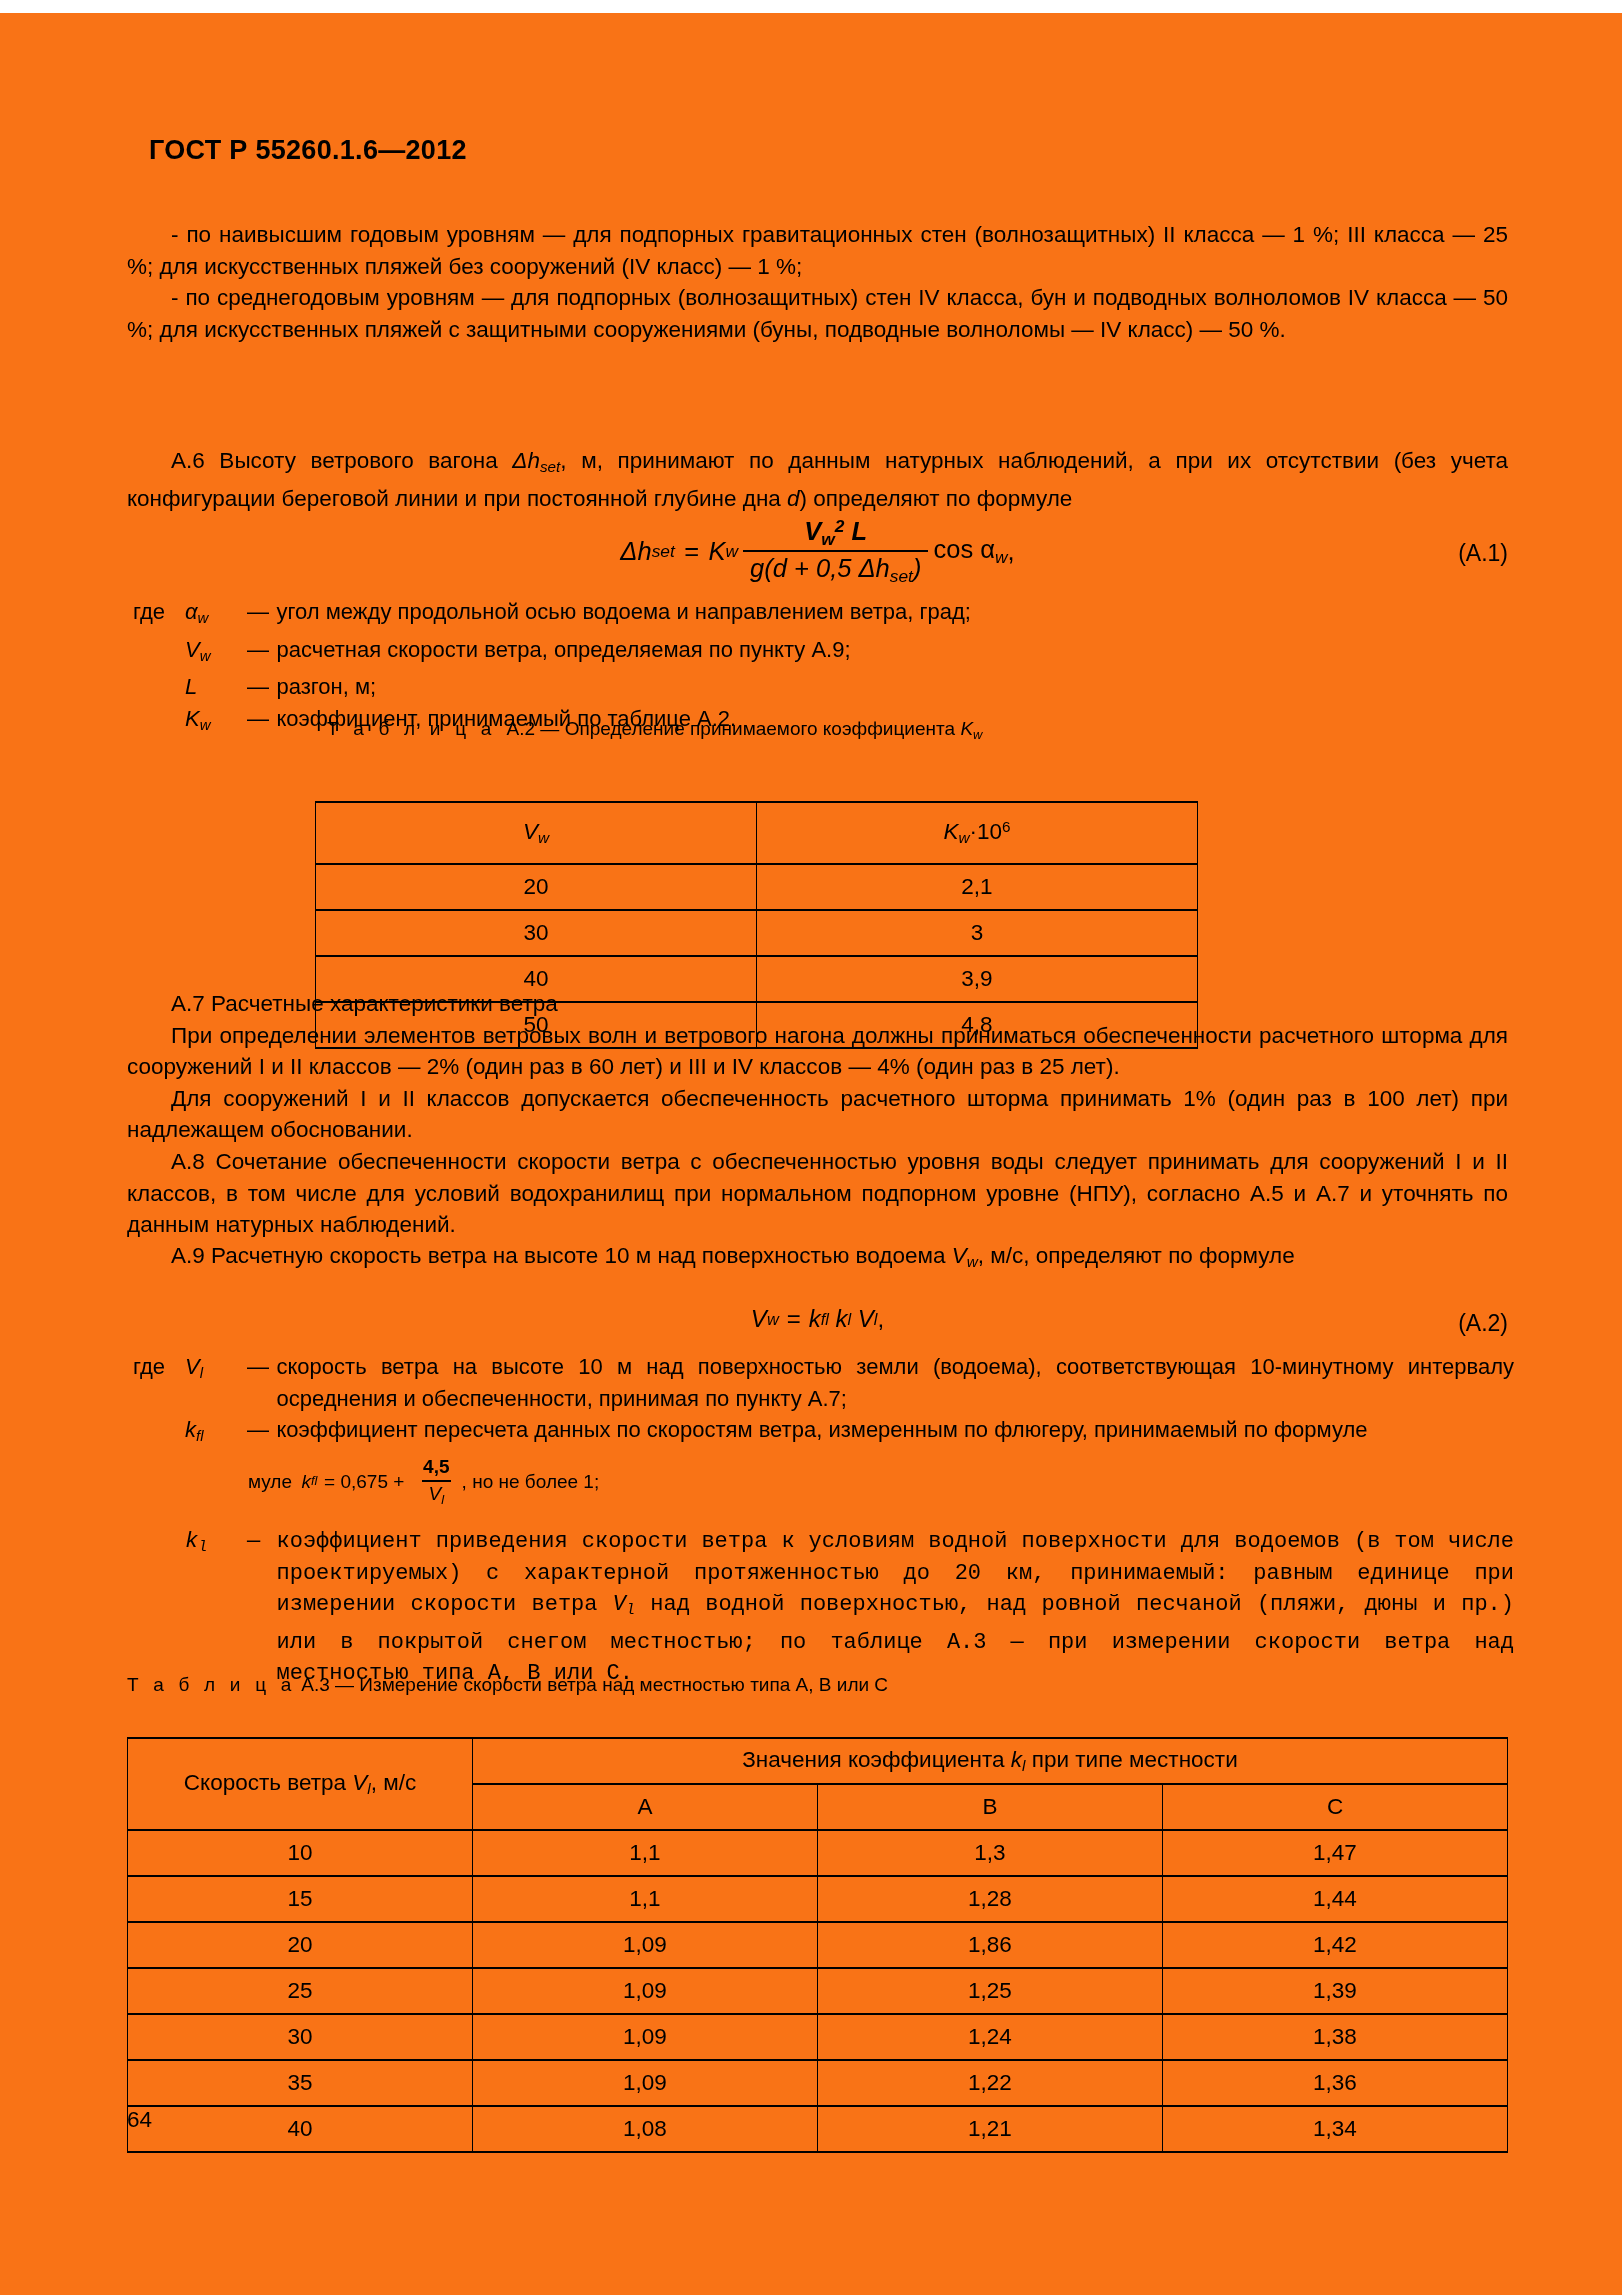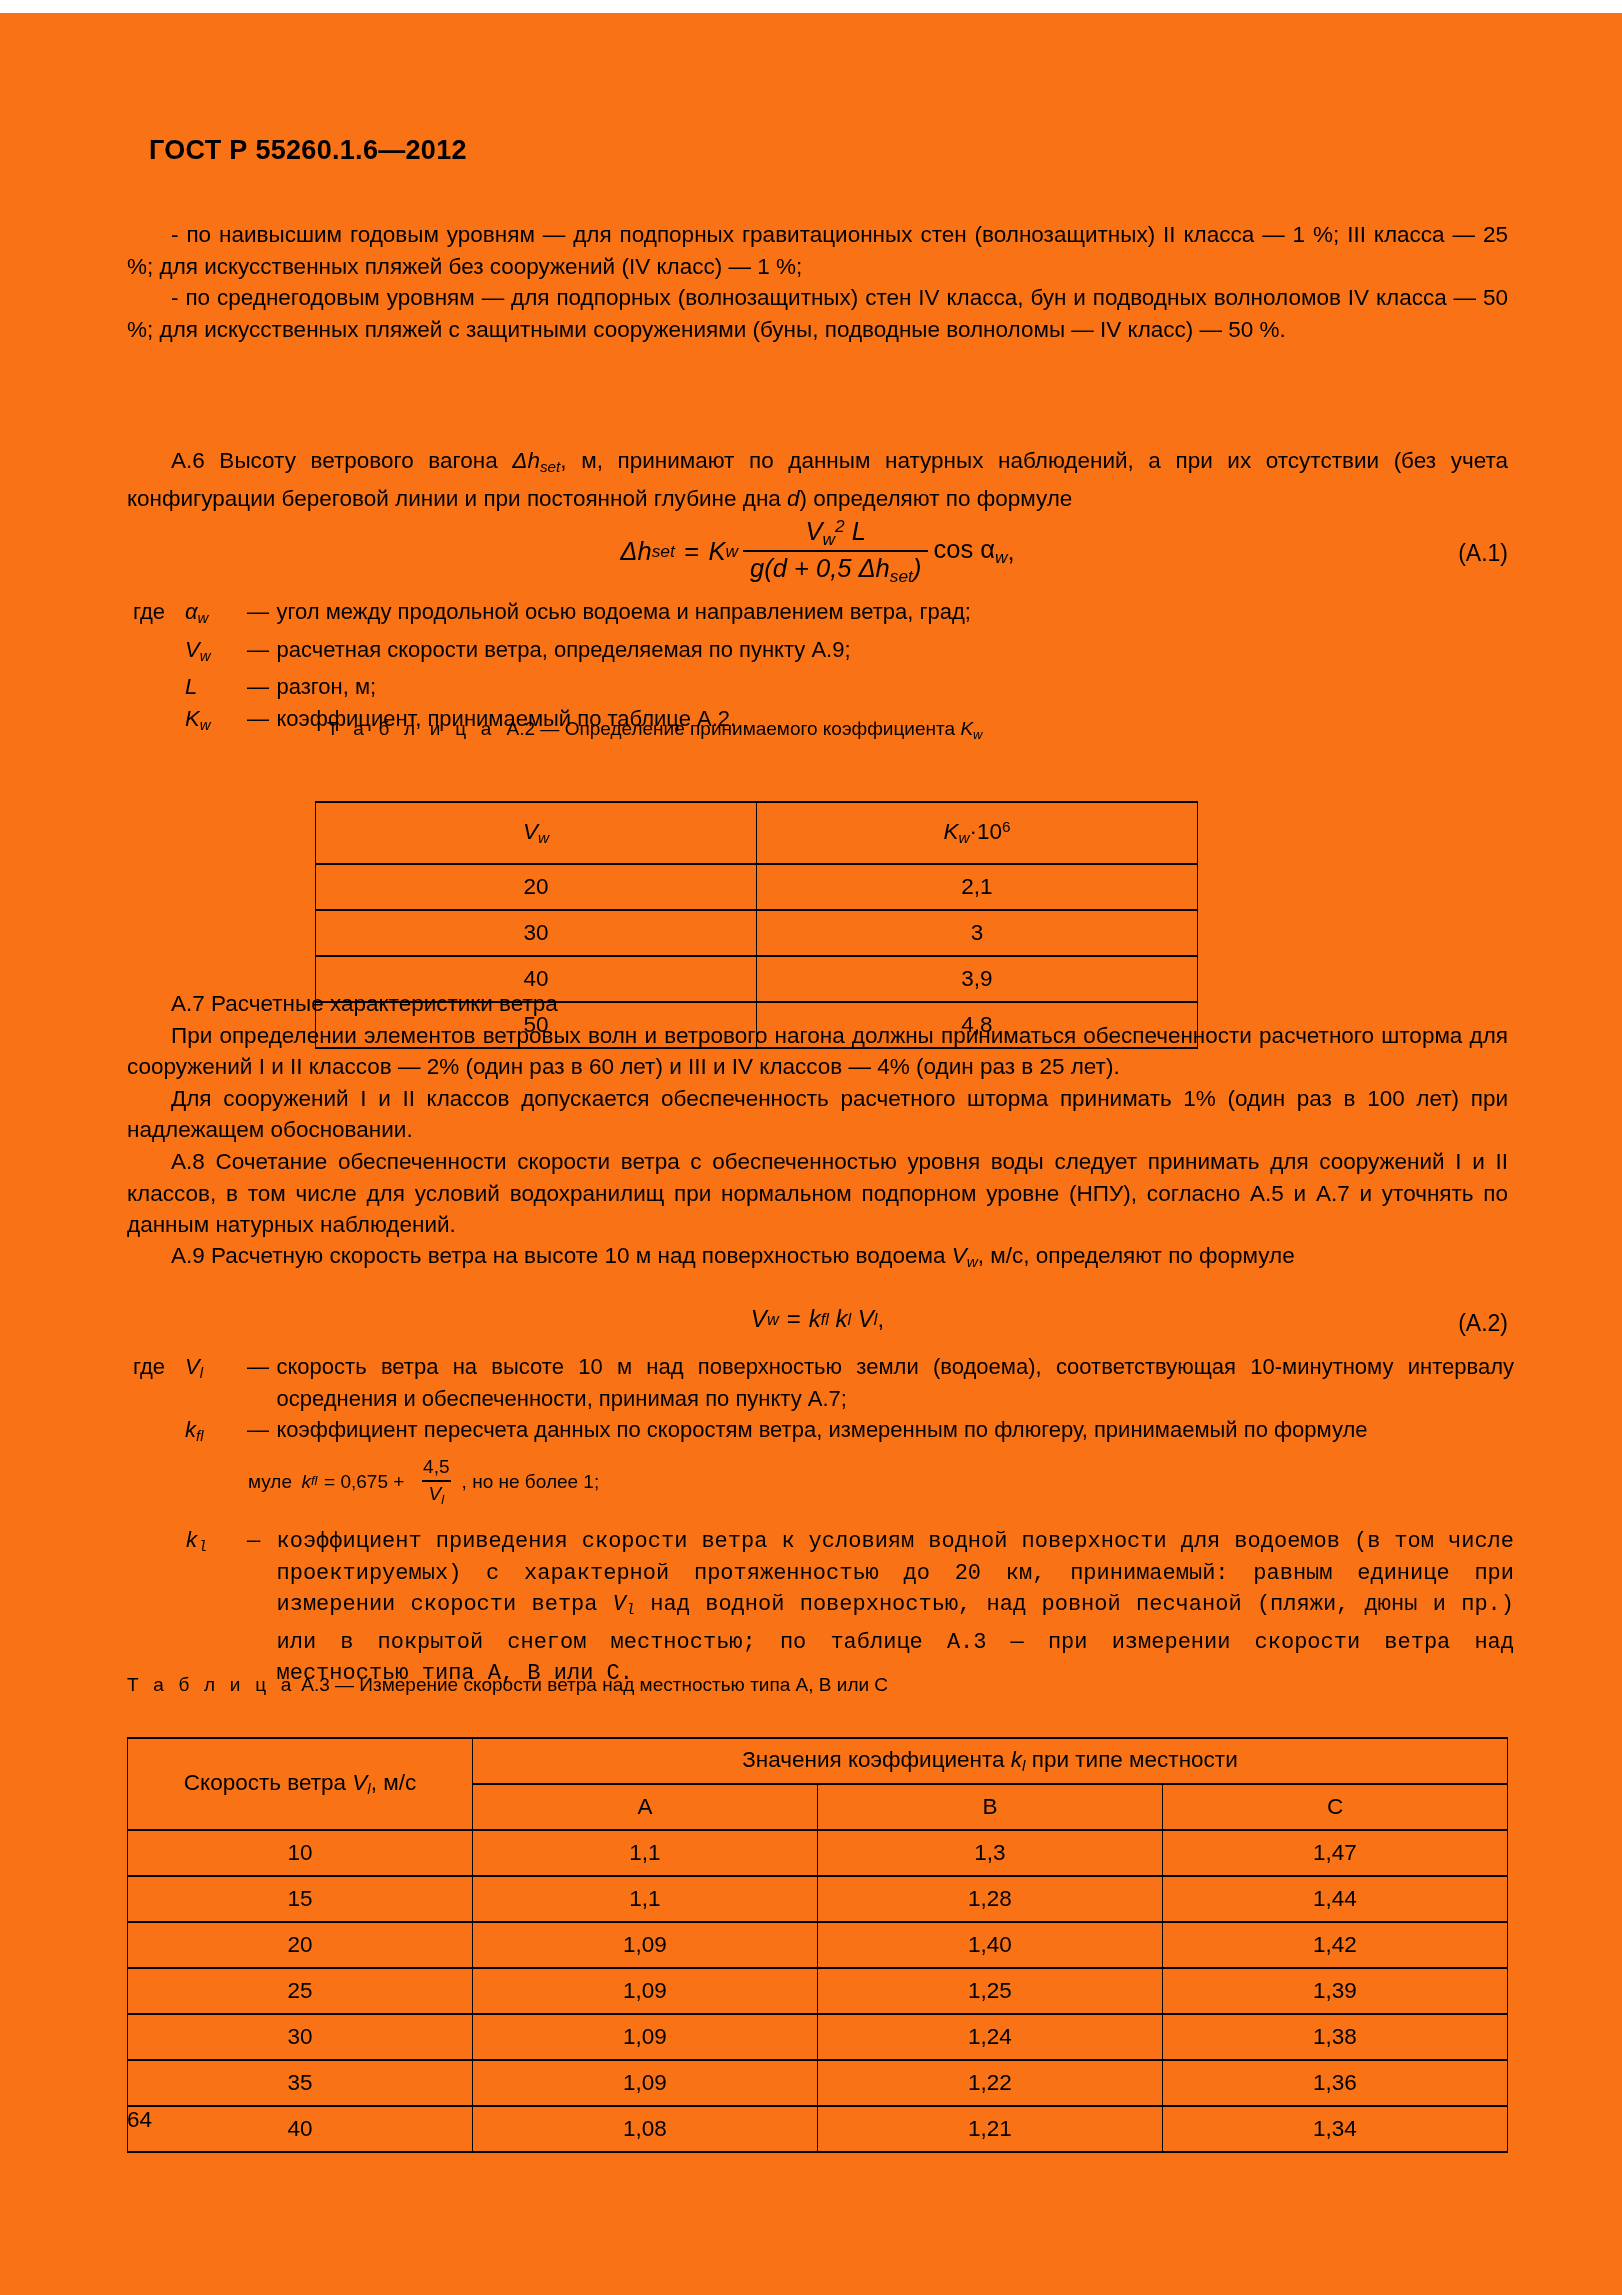--- a/index.html
+++ b/index.html
@@ -88,20 +88,21 @@
   .frac {
     display: inline-flex;
     flex-direction: column;
     align-items: center;
     vertical-align: middle;
     margin: 0 5.4px;
     line-height: 1.08;
   }
   .frac .num {
     padding: 0 6.7px 2px 6.7px;
+    font-weight: bold;
   }
   .frac .den {
     border-top: 2px solid #000;
     padding: 2.7px 6.7px 0 6.7px;
   }
   .upr { font-style: normal; }
 
   
   .wherelist {
     position: absolute;
@@ -398,21 +399,21 @@
     </tr>
     <tr>
       <td class="rowsep">15</td>
       <td class="rowsep">1,1</td>
       <td class="rowsep">1,28</td>
       <td class="rowsep">1,44</td>
     </tr>
     <tr>
       <td class="rowsep">20</td>
       <td class="rowsep">1,09</td>
-      <td class="rowsep">1,40</td>
+      <td class="rowsep">1,86</td>
       <td class="rowsep">1,42</td>
     </tr>
     <tr>
       <td class="rowsep">25</td>
       <td class="rowsep">1,09</td>
       <td class="rowsep">1,25</td>
       <td class="rowsep">1,39</td>
     </tr>
     <tr>
       <td class="rowsep">30</td>

